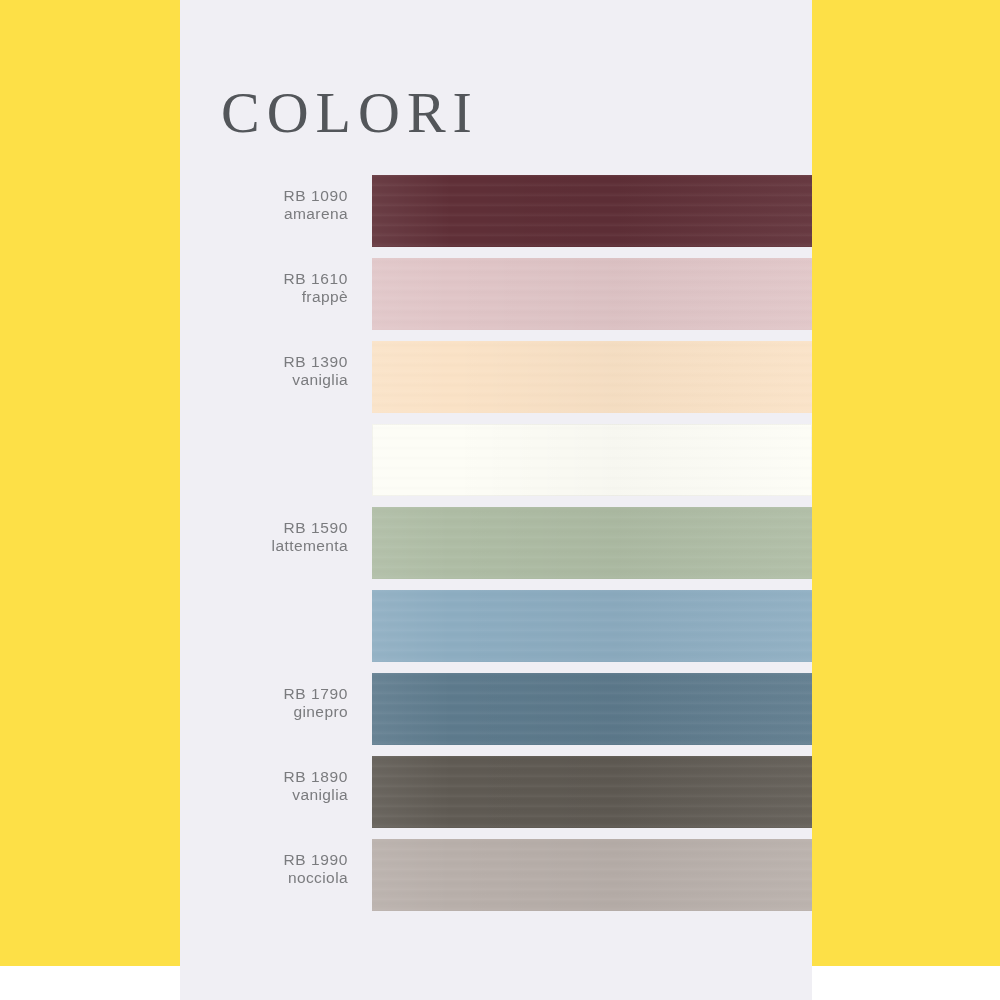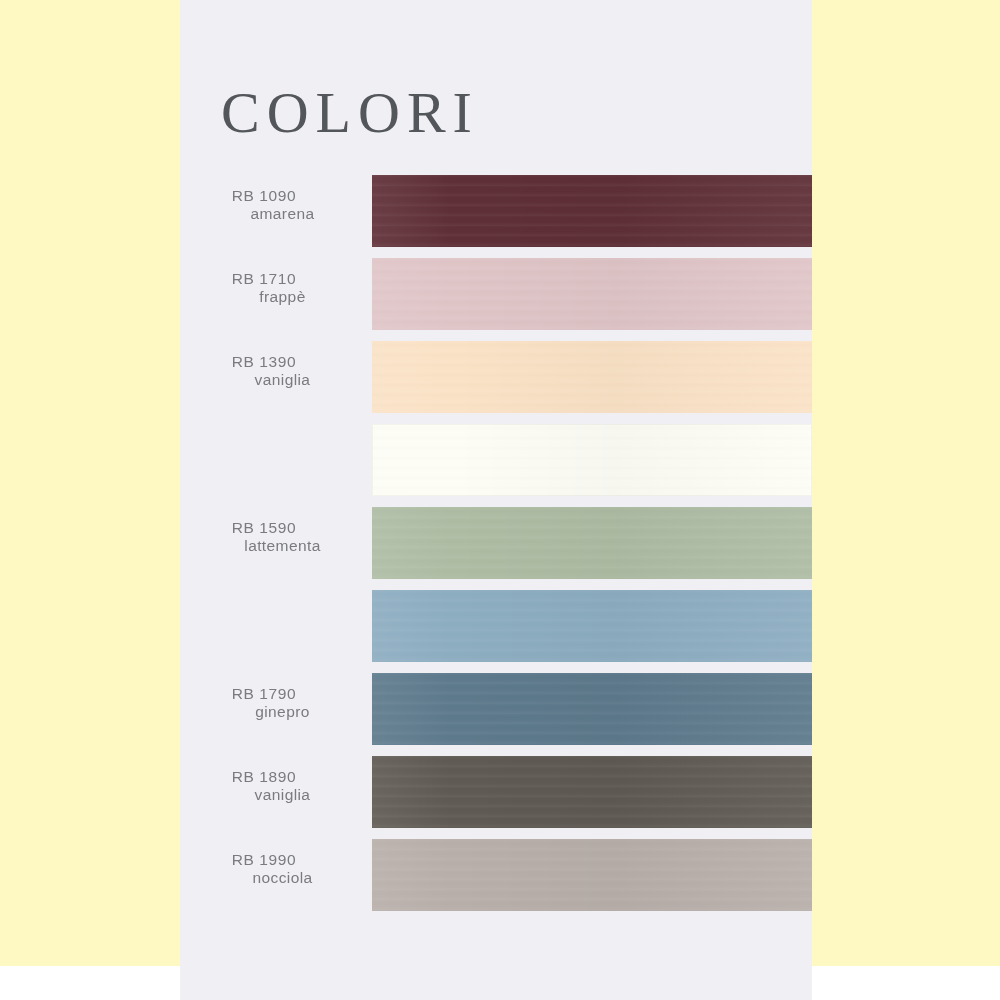--- a/index.html
+++ b/index.html
@@ -9,21 +9,21 @@
     height: 1000px;
     background: #ffffff;
     font-family: "Liberation Sans", sans-serif;
     overflow: hidden;
   }
 
   #page {
     position: relative;
     width: 1000px;
     height: 966px;
-    background: #fef9c3;
+    background: #fde047;
   }
 
   
   #page-panel {
     position: absolute;
     left: 180px;
     top: 0;
     width: 632px;
     height: 1000px;
     background: #f0eff4;
@@ -55,21 +55,21 @@
     position: relative;
     height: 83px;
     margin-bottom: 0;
   }
 
   .swatch-label {
     position: absolute;
     left: 0;
     top: 12px;
     width: 168px;
-    text-align: center;
+    text-align: right;
     color: #76777a;
     line-height: 1.18;
   }
 
   .swatch-code {
     display: block;
     font-size: 15.5px;
     letter-spacing: 0.6px;
     color: #7a7b7e;
   }
@@ -149,21 +149,21 @@
           <span class="swatch-name">amarena</span>
         </div>
         <div class="swatch-chip">
           <div class="swatch-fill" style="background-color: rgb(95, 47, 55);"></div>
           <div class="swatch-grain"></div>
           <div class="swatch-sheen"></div>
         </div>
       </div>
       <div class="swatch-row">
         <div class="swatch-label">
-          <span class="swatch-code">RB 1710</span>
+          <span class="swatch-code">RB 1610</span>
           <span class="swatch-name">frappè</span>
         </div>
         <div class="swatch-chip">
           <div class="swatch-fill" style="background-color: rgb(224, 197, 199);"></div>
           <div class="swatch-grain"></div>
           <div class="swatch-sheen"></div>
         </div>
       </div>
       <div class="swatch-row">
         <div class="swatch-label">

